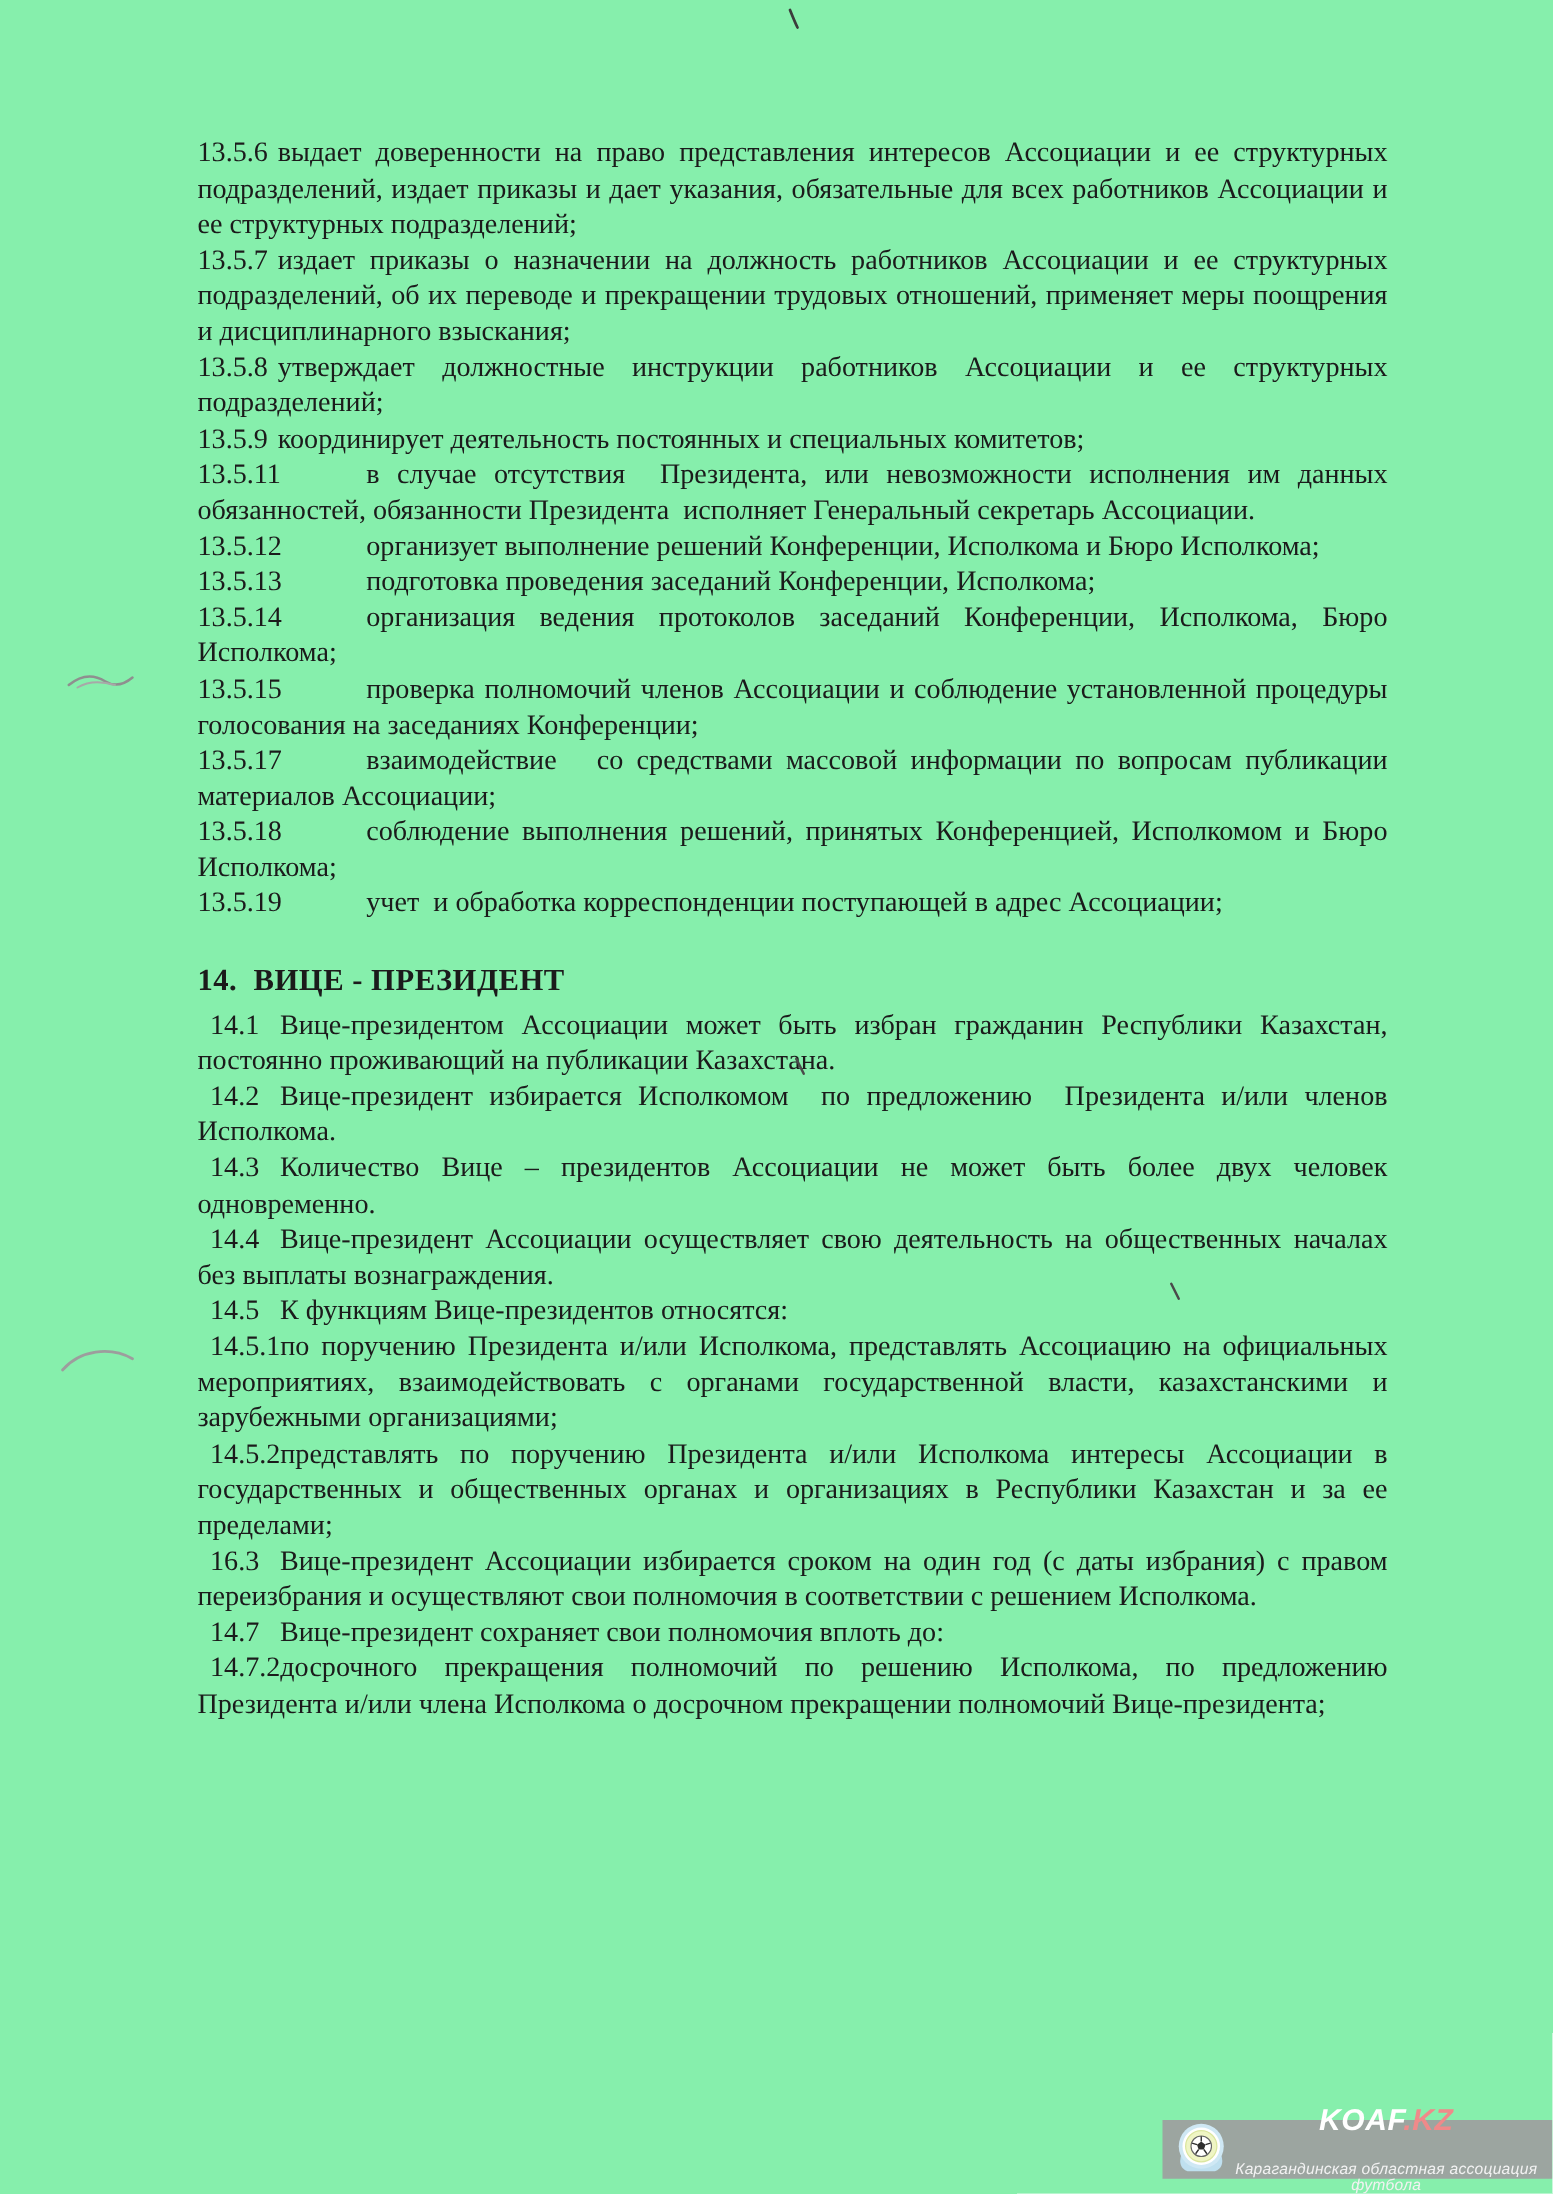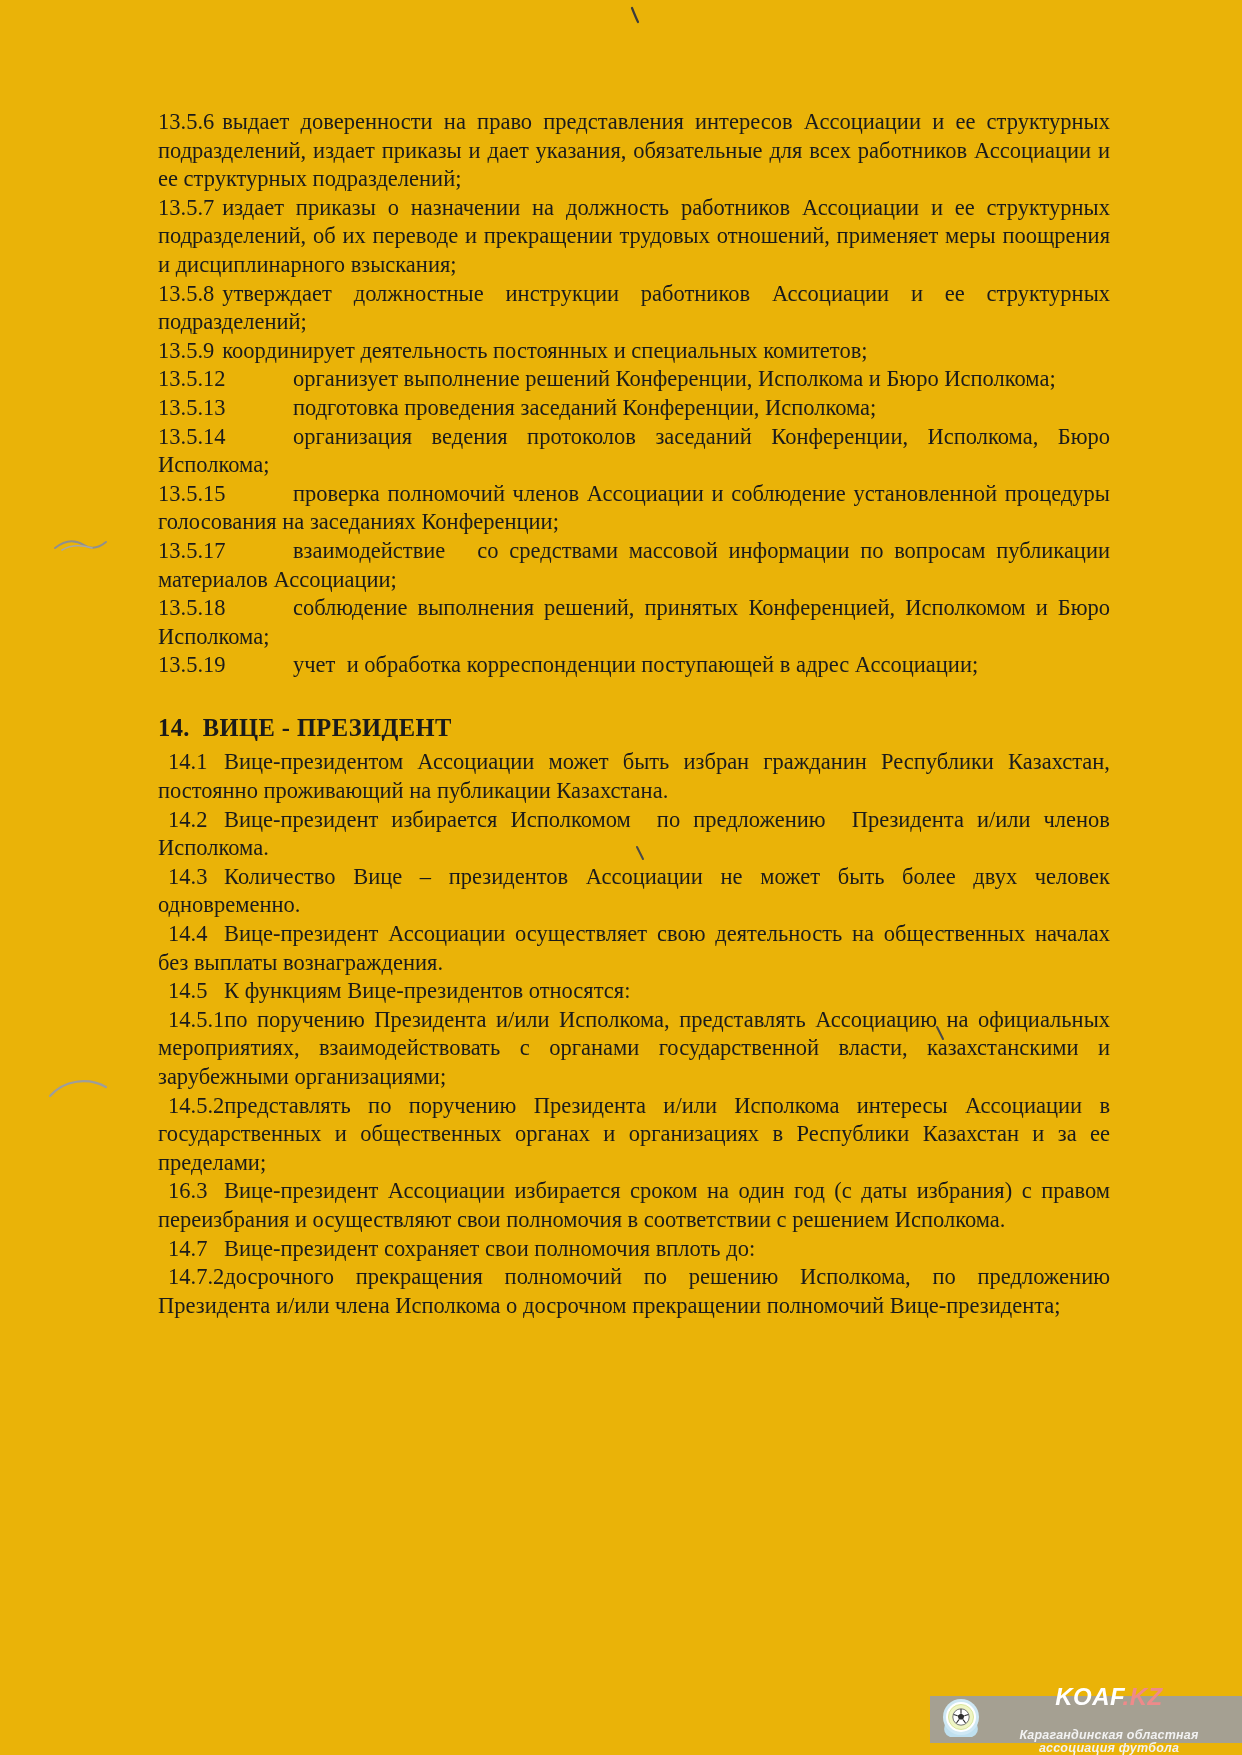--- a/index.html
+++ b/index.html
@@ -1,19 +1,19 @@
 <!DOCTYPE html>
 <html><head>
 <meta charset="utf-8">
 <style>
   html,body{margin:0;padding:0;background:#ffffff;}
   .page{
     position:relative;
     width:1242px;height:1755px;
-    background:#eab308;
+    background:#86efac;
     font-family:"Liberation Serif", serif;
     color:#1b1b1b;
     overflow:hidden;
   }
   .doc{
     position:absolute;
     left:158px; top:108px; width:952px;
     font-size:22.5px;
     line-height:28.6px;
     text-align:justify;
@@ -44,35 +44,36 @@
     padding-left:10px;
   }
   .wm-logo{flex:0 0 auto;width:42px;height:44px;margin-top:-2px;}
   .wm-text{flex:1 1 auto;text-align:center;padding-right:6px;line-height:1;}
   .wm-brand{
     font-size:24px;font-weight:bold;font-style:italic;
     color:#ffffff;letter-spacing:0.5px;
   }
   .wm-kz{color:#ef8a8a;text-align:center;}
   .wm-sub{
-    font-size:12.5px;font-weight:bold;font-style:italic;
+    font-size:12.5px;font-weight:normal;font-style:italic;
     color:#f2f2f2;margin-top:20px;letter-spacing:0.2px;
   }
 </style>
 </head>
 <body>
 
 <div class="page">
 
   <div class="doc">
     <div>
         <p class="para plain"><span class="num">13.5.6</span><span>выдает доверенности на право представления интересов Ассоциации и ее структурных подразделений, издает приказы и дает указания, обязательные для всех работников Ассоциации и ее структурных подразделений;</span></p>
         <p class="para plain"><span class="num">13.5.7</span><span>издает приказы о назначении на должность работников Ассоциации и ее структурных подразделений, об их переводе и прекращении трудовых отношений, применяет меры поощрения и дисциплинарного взыскания;</span></p>
         <p class="para plain"><span class="num">13.5.8</span><span>утверждает должностные инструкции работников Ассоциации и ее структурных подразделений;</span></p>
         <p class="para plain"><span class="num">13.5.9</span><span>координирует деятельность постоянных и специальных комитетов;</span></p>
+        <p class="para tab"><span class="num">13.5.11</span><span>в случае отсутствия&nbsp; Президента, или невозможности исполнения им данных обязанностей, обязанности Президента&nbsp; исполняет Генеральный секретарь Ассоциации.</span></p>
         <p class="para tab"><span class="num">13.5.12</span><span>организует выполнение решений Конференции, Исполкома и Бюро Исполкома;</span></p>
         <p class="para tab"><span class="num">13.5.13</span><span>подготовка проведения заседаний Конференции, Исполкома;</span></p>
         <p class="para tab"><span class="num">13.5.14</span><span>организация ведения протоколов заседаний Конференции, Исполкома, Бюро Исполкома;</span></p>
         <p class="para tab"><span class="num">13.5.15</span><span>проверка полномочий членов Ассоциации и соблюдение установленной процедуры голосования на заседаниях Конференции;</span></p>
         <p class="para tab"><span class="num">13.5.17</span><span>взаимодействие&nbsp;&nbsp; со средствами массовой информации по вопросам публикации материалов Ассоциации;</span></p>
         <p class="para tab"><span class="num">13.5.18</span><span>соблюдение выполнения решений, принятых Конференцией, Исполкомом и Бюро Исполкома;</span></p>
         <p class="para tab"><span class="num">13.5.19</span><span>учет&nbsp; и обработка корреспонденции поступающей в адрес Ассоциации;</span></p>
       </div>
     <h2 class="title">14.&nbsp; ВИЦЕ - ПРЕЗИДЕНТ</h2>
     <div>

